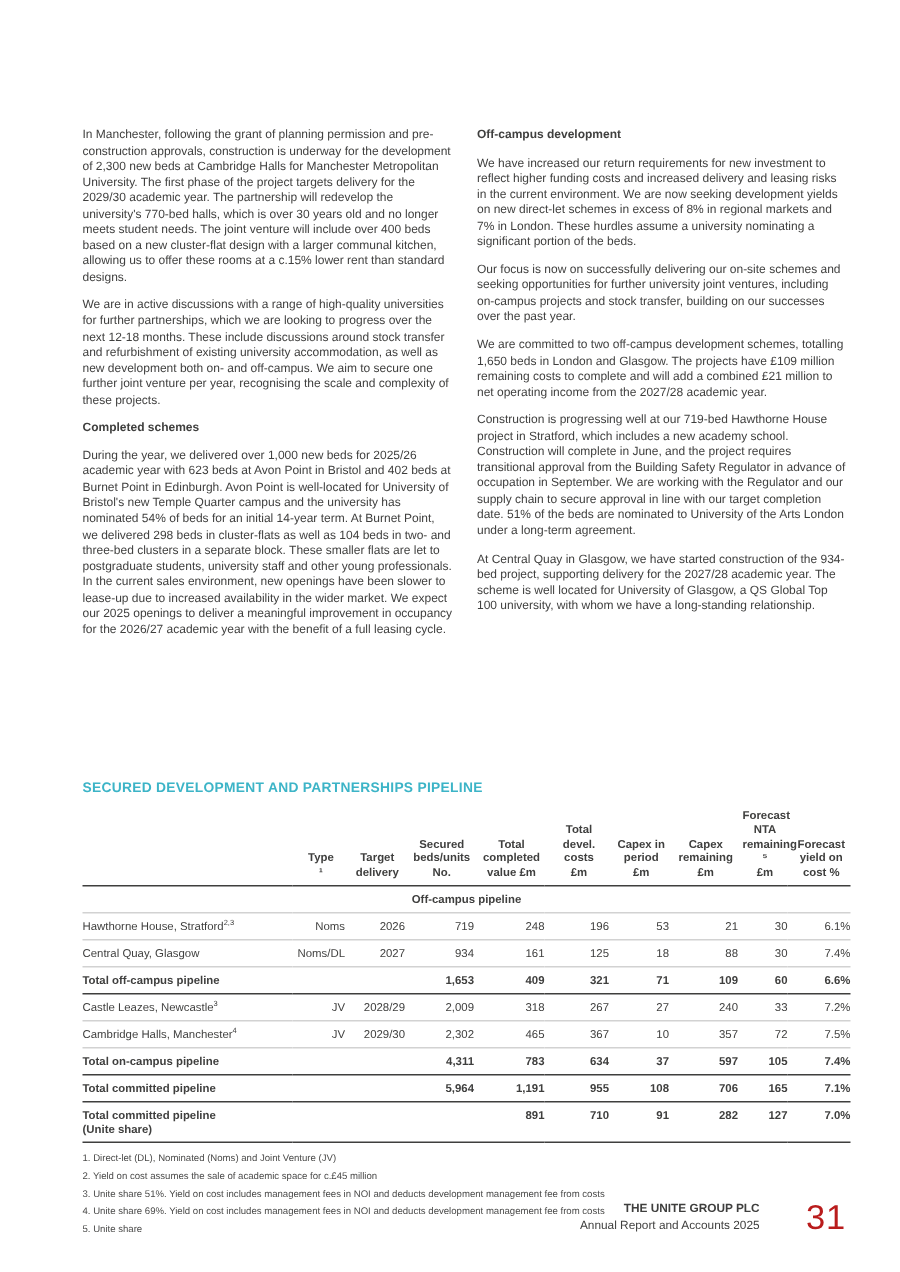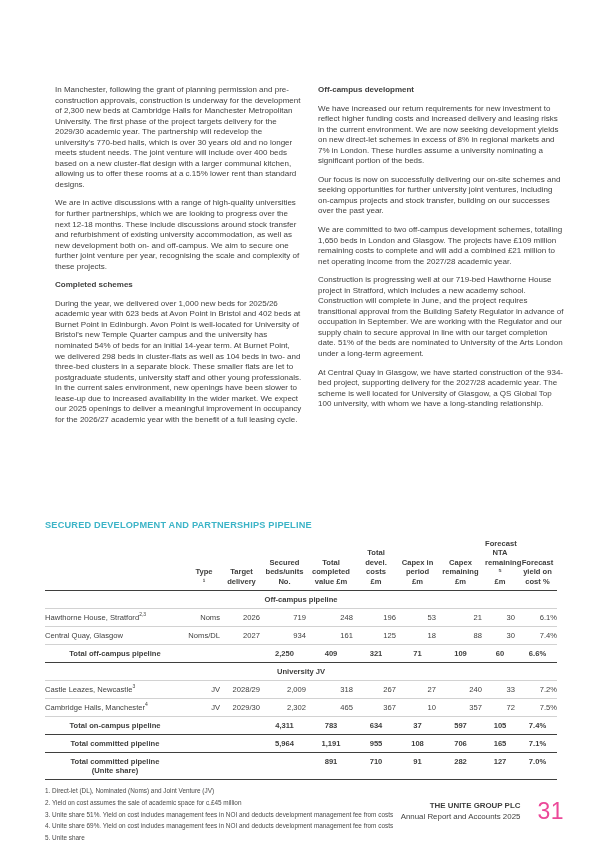--- a/index.html
+++ b/index.html
@@ -12,44 +12,44 @@
   .page { position: relative; width: 600px; height: 848px; overflow: hidden; background: #fff; }
 
   
   .columns { position: absolute; top: 85px; left: 55px; width: 511px; display: flex; gap: 16px; }
   .col { width: 247px; font-size: 8px; line-height: 1.32; text-align: left; }
   .col p { margin: 0 0 8px 0; }
   .subhead { font-weight: bold; margin: 0; }
   .col .subhead + p, .col .subhead + div > p:first-child { margin-top: 0; }
 
   
-  .table-wrap { position: absolute; left: 45px; top: 520px; width: 511px; }
+  .table-wrap { position: absolute; left: 55px; top: 520px; width: 511px; }
   .table-title { color: #3cb4c7; font-weight: bold; font-size: 9.2px; letter-spacing: 0.2px; margin: 0 0 9px 0; }
   table { width: 100%; border-collapse: collapse; font-size: 7.6px; color: #3f3f3e; table-layout: fixed; }
   thead th {
     font-weight: bold; vertical-align: bottom; text-align: center;
     padding: 0 0 4px 3px; line-height: 1.25;
     border-bottom: 1.6px solid #3f3f3e;
   }
   thead th:first-child { text-align: left; padding-left: 0; }
   tbody td { padding: 4px 0 4px 3px; text-align: right; border-bottom: 1px solid #d2d2d2; vertical-align: top; }
   tbody td.label { text-align: left; padding-left: 0; }
   tr.section td { font-weight: bold; text-align: center; padding-left: 0; }
-  tr.total td { font-weight: bold; border-top: 1.3px solid #3f3f3e; border-bottom: 1.3px solid #3f3f3e; text-align: center; }
+  tr.total td { font-weight: bold; border-top: 1.3px solid #3f3f3e; border-bottom: 1.3px solid #3f3f3e; }
   sup { font-size: 5px; vertical-align: super; line-height: 0; }
   .sub-line { font-weight: bold; }
 
   .footnotes { margin-top: 7px; }
   .footnotes p { margin: 0 0 3px 0; font-size: 6.4px; line-height: 1.35; color: #4a4a49; }
 
   
-  .footer { position: absolute; right: 36px; top: 798px; display: flex; align-items: center; gap: 17px; }
+  .footer { position: absolute; right: 36px; top: 798px; display: flex; align-items: center; gap: 31px; }
   .footer-text { text-align: right; font-size: 7.9px; line-height: 1.35; }
   .footer-company { font-weight: bold; }
-  .page-number { font-size: 23px; font-weight: 400; color: #ec4899; letter-spacing: 0.5px; }
+  .page-number { font-size: 23px; font-weight: 400; color: #b91c1c; letter-spacing: 0.5px; }
 </style>
 </head>
 <body>
 
 <div class="page">
 
   <div class="columns">
     <div class="col">
       <div>
           <p>In Manchester, following the grant of planning permission and pre-construction approvals, construction is underway for the development of 2,300 new beds at Cambridge Halls for Manchester Metropolitan University. The first phase of the project targets delivery for the 2029/30 academic year. The partnership will redevelop the university's 770-bed halls, which is over 30 years old and no longer meets student needs. The joint venture will include over 400 beds based on a new cluster-flat design with a larger communal kitchen, allowing us to offer these rooms at a c.15% lower rent than standard designs.</p>
@@ -124,30 +124,27 @@
             <td>125</td>
             <td>18</td>
             <td>88</td>
             <td>30</td>
             <td>7.4%</td>
           </tr>
           <tr class="total">
             <td class="label">Total off-campus pipeline</td>
             <td></td>
             <td></td>
-            <td>2,250</td>
+            <td>1,653</td>
             <td>409</td>
             <td>321</td>
             <td>71</td>
             <td>109</td>
             <td>60</td>
             <td>6.6%</td>
-          </tr>
-          <tr class="section">
-            <td colspan="10">University JV</td>
           </tr>
           <tr class="data">
             <td class="label">Castle Leazes, Newcastle<sup>3</sup></td>
             <td>JV</td>
             <td>2028/29</td>
             <td>2,009</td>
             <td>318</td>
             <td>267</td>
             <td>27</td>
             <td>240</td>

